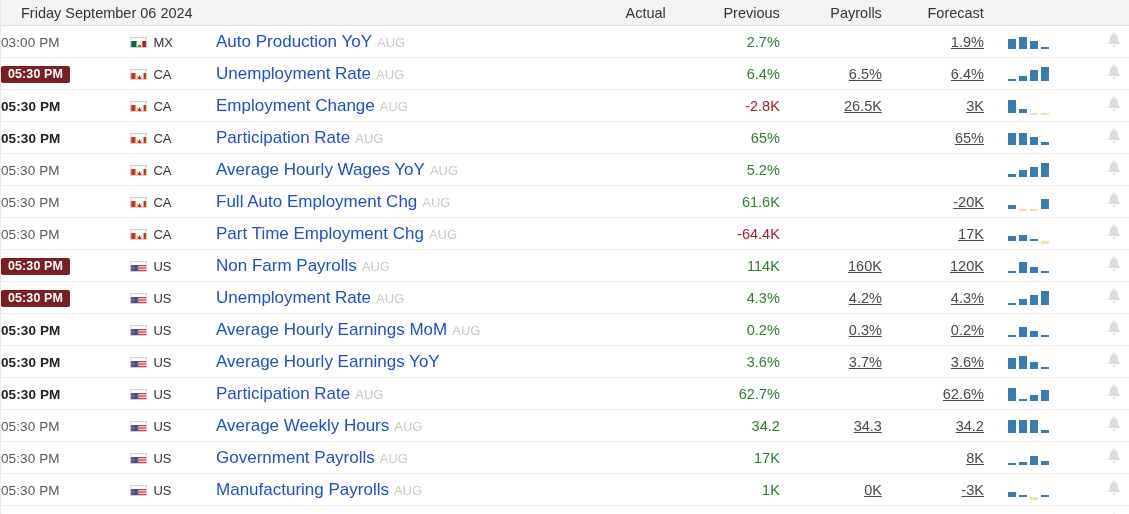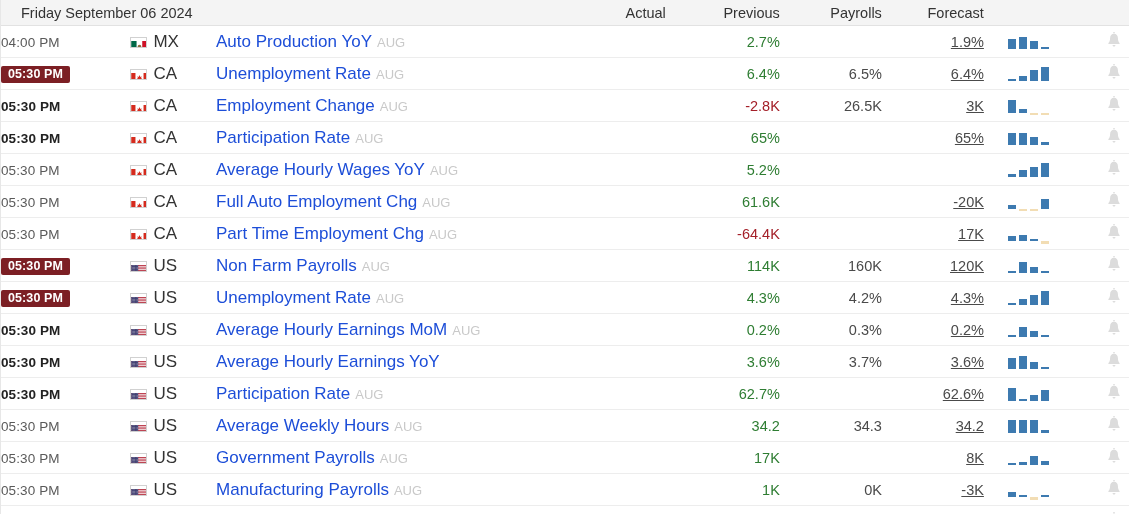--- a/index.html
+++ b/index.html
@@ -107,36 +107,36 @@
     display: inline-block;
     width: 17px;
     height: 11px;
     vertical-align: -1px;
     margin-right: 6px;
     border: 1px solid rgba(0,0,0,0.18);
     box-sizing: border-box;
     position: relative;
     overflow: hidden;
   }
-  .cty-txt { font-size: 17px; color: #333333; }
+  .cty-txt { font-size: 13px; color: #333333; }
 
   
   .ev-cell { padding-left: 10px; white-space: nowrap; overflow: hidden; }
   .ev-name { font-size: 17px; color: #1d4ed8; }
   .ev-per  { font-size: 13px; color: #c9c9c9; margin-left: 5px; }
 
   
   .num {
     text-align: right;
     font-size: 14.5px;
     white-space: nowrap;
   }
   .num.actual { padding-right: 22px; color: #333333; }
   .num.prev   { padding-right: 10px; }
-  .num.cons   { padding-right: 10px; color: #4a4a4a; }
+  .num.cons   { padding-right: 10px; color: #4a4a4a; text-decoration: underline; }
   .num.fcast  { padding-right: 10px; color: #4a4a4a; text-decoration: underline; }
   .pos { color: #2e7d32; }
   .neg { color: #a42029; }
 
   
   .chart-cell { padding: 0; }
   .spark {
     width: 52px;
     height: 22px;
     margin-left: 14px;
@@ -185,21 +185,21 @@
         </td>
         <td>
           <div class="colhead fcast">Forecast</div>
         </td>
         <td></td>
         <td></td>
       </tr>
     </thead>
     <tbody id="cal-body">
         <tr class="ev-row first">
-          <td class="time-cell"><span class="time-txt">04:00 PM</span></td>
+          <td class="time-cell"><span class="time-txt">03:00 PM</span></td>
           <td class="cty-cell"><span class="flag"><svg viewBox="0 0 18 12" width="17" height="11">
                 <rect x="0" y="0" width="6" height="12" fill="#006847"></rect>
                 <rect x="6" y="0" width="6" height="12" fill="#ffffff"></rect>
                 <rect x="12" y="0" width="6" height="12" fill="#ce1126"></rect>
                 <circle cx="9" cy="6" r="2" fill="#8a6a3a"></circle>
               </svg></span><span class="cty-txt">MX</span></td>
           <td class="ev-cell"><span class="ev-name">Auto Production YoY</span><span class="ev-per">AUG</span></td>
           <td class="num actual"></td>
           <td class="num prev pos">2.7%</td>
           <td class="num cons"></td>

